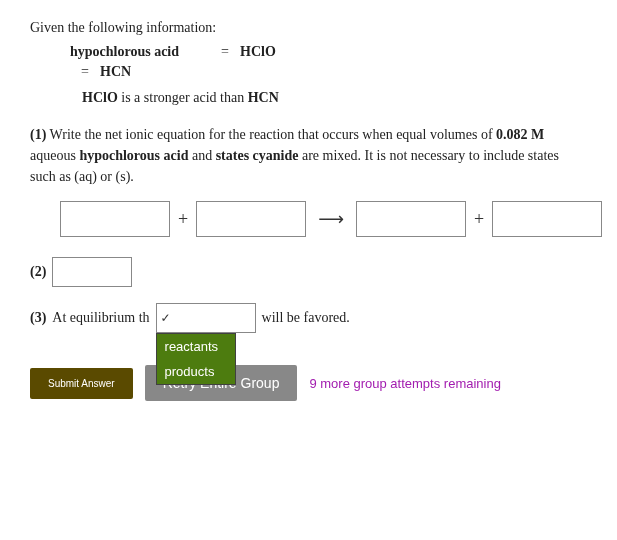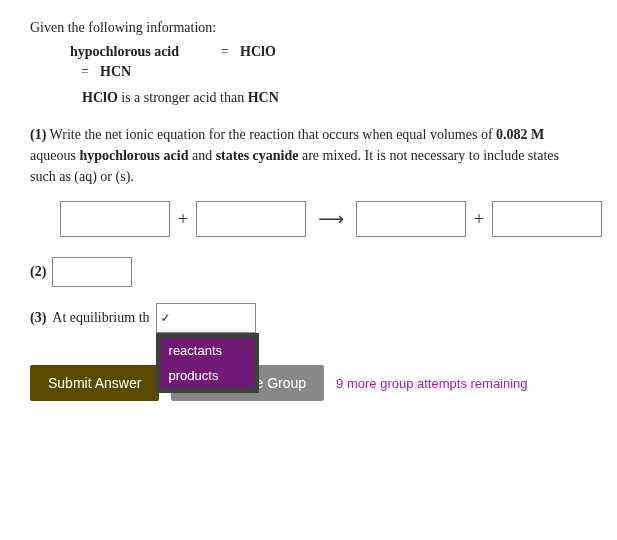--- a/index.html
+++ b/index.html
@@ -107,45 +107,45 @@
       cursor: pointer;
     }
     .checkmark {
       color: #333;
       font-size: 12px;
     }
     .dropdown-menu {
       position: absolute;
       top: 100%;
       left: 0;
-      background: #701a75;
+      background: #4d7c0f;
       z-index: 10;
-      width: 103px;
-      border: 5px solid #404040;
+      width: 80px;
+      border: 1px solid #404040;
     }
     .dropdown-menu .item {
       padding: 5px 8px;
       color: #fff;
       font-size: 13px;
       cursor: pointer;
       font-family: Arial, sans-serif;
     }
     .footer-bar {
       display: flex;
       align-items: center;
       gap: 12px;
       margin-top: 20px;
       padding-top: 12px;
     }
     .btn-submit {
       background: #5a4a00;
       color: #fff;
       border: none;
       padding: 10px 18px;
-      font-size: 14px;
+      font-size: 10px;
       font-family: Arial, sans-serif;
       cursor: pointer;
       border-radius: 2px;
     }
     .btn-retry {
       background: #888;
       color: #fff;
       border: none;
       padding: 10px 18px;
       font-size: 14px;
@@ -206,19 +206,20 @@
   <span> At equilibrium th</span>
   <div class="dropdown-container">
     <div class="dropdown-trigger">
       <span class="checkmark">✓</span>
     </div>
     <div class="dropdown-menu">
       <div class="item">reactants</div>
       <div class="item">products</div>
     </div>
   </div>
+  <span> will be favored.</span>
 </div>
 
 <div class="footer-bar">
   <button class="btn-submit">Submit Answer</button>
   <button class="btn-retry">Retry Entire Group</button>
   <span class="attempts-text">9 more group attempts remaining</span>
 </div>
 
 </body></html>

